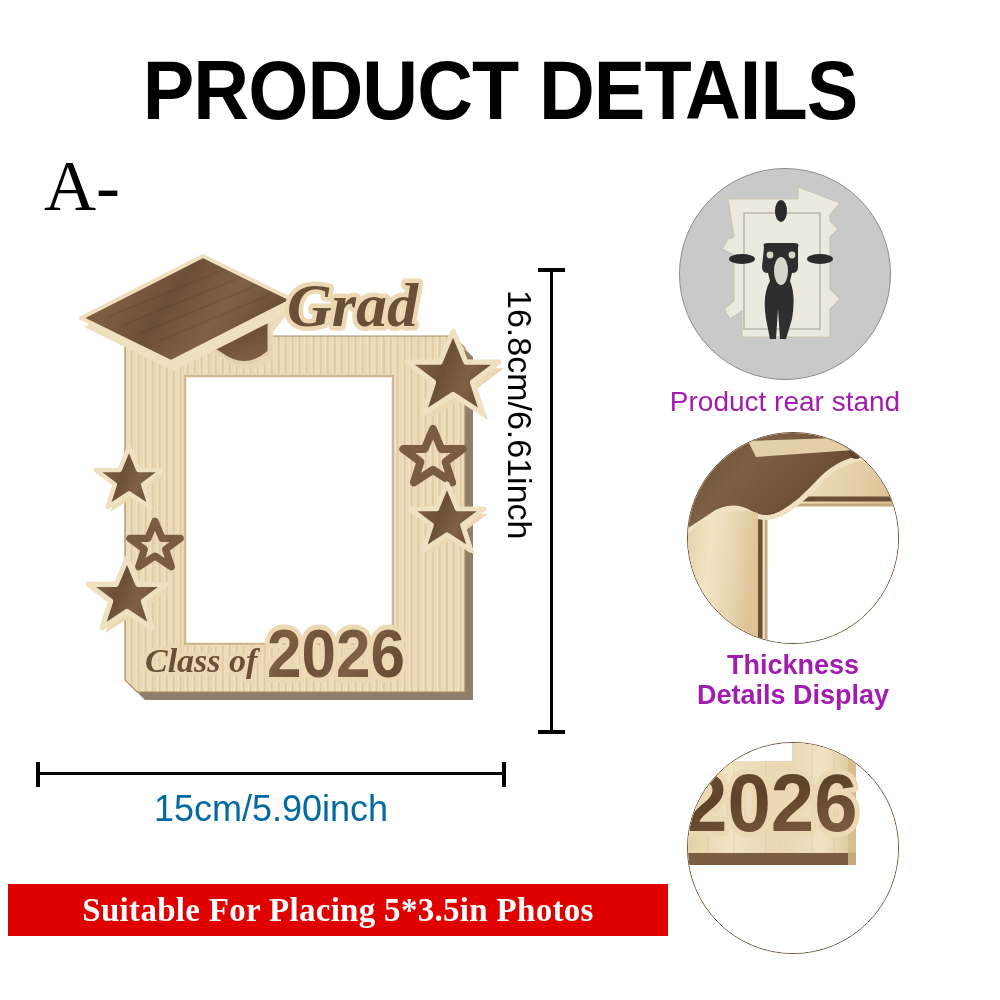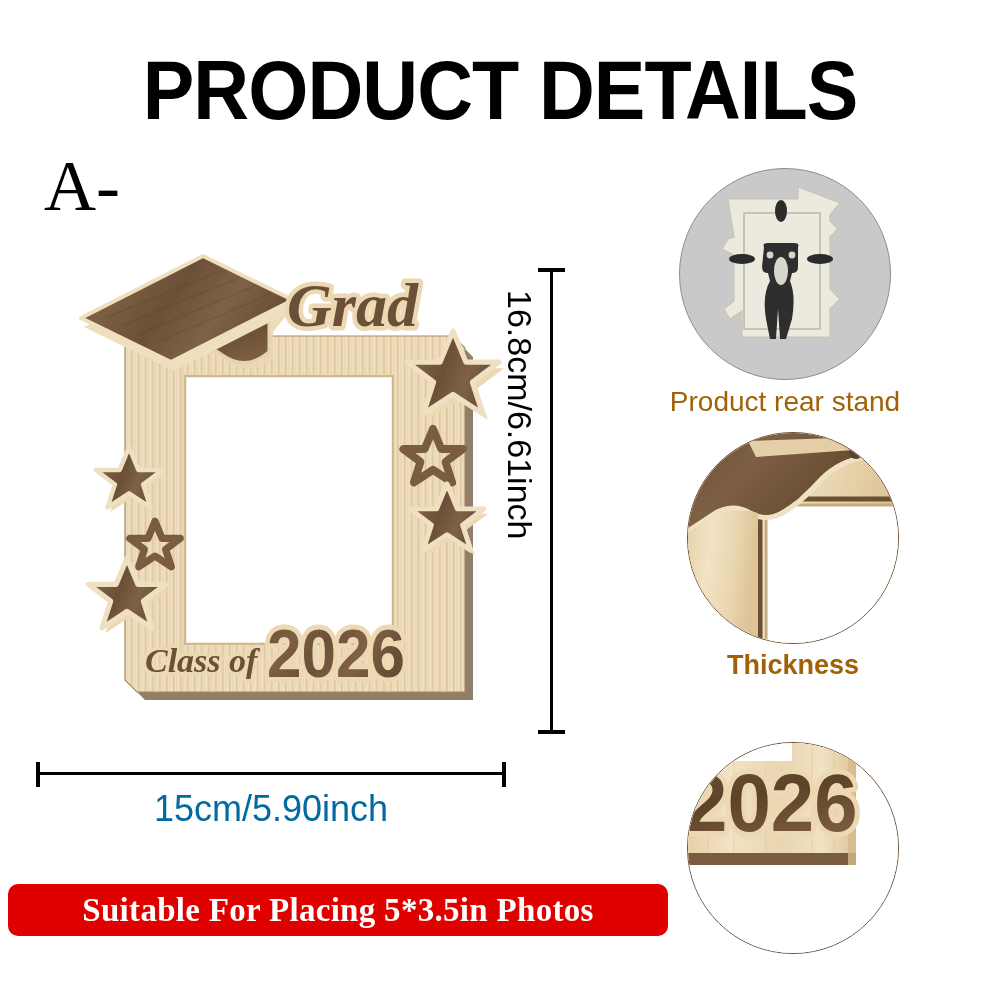--- a/index.html
+++ b/index.html
@@ -61,36 +61,36 @@
   .dim-h .cap.r{right:0;}
   .dim-h-label{
     position:absolute;left:36px;top:788px;width:470px;
     text-align:center;font-size:36px;color:#0369a1;white-space:nowrap;
   }
 
   
   .banner{
     position:absolute;left:8px;top:884px;width:660px;height:52px;
     background:#e00000;
-    display:flex;align-items:center;justify-content:center;border-radius:10px;
+    display:flex;align-items:center;justify-content:center;
   }
   .banner-text{
     font-family:"Liberation Serif", serif;
     font-weight:bold;font-size:33px;color:#fff;white-space:nowrap;
     letter-spacing:0.3px;
   }
 
   
   .thumb{position:absolute;width:250px;}
   .thumb .circ{
     position:relative;width:210px;height:210px;border-radius:50%;
     margin:0 auto;overflow:hidden;
   }
   .thumb .cap-label{
-    text-align:center;font-size:28px;color:#a16207;line-height:1.12;
+    text-align:center;font-size:28px;color:#a21caf;line-height:1.12;
     margin-top:6px;white-space:nowrap;
   }
   .thumb.t1{left:660px;top:168px;}
   .thumb.t2{left:668px;top:432px;}
   .thumb.t3{left:668px;top:742px;}
   .thumb.t2 .cap-label,.thumb.t3 .cap-label{font-size:27px;}
   .thumb.t2 .cap-label{white-space:normal;font-weight:bold;}
 
   .circ.gray{background:#c9c9c9;border:1px solid #8d8d8d;}
   .circ.outline{border:1px solid #6b5138;}
@@ -301,20 +301,21 @@
 
         <path d="M0,98 L28,80 Q46,70 62,80 Q80,90 98,78 Q114,68 134,46 Q152,28 178,24" fill="none" stroke="#f0e1c2" stroke-width="5"></path>
 
         <ellipse cx="168" cy="20" rx="7" ry="6" fill="#5b422a"></ellipse>
 
         <path d="M0,100 L0,210 L70,210 L70,80 Q40,70 0,100 Z" fill="url(#lw2)"></path>
       </svg>
     </div>
     <div class="cap-label">
       <span>Thickness</span><br>
+      <span>Details Display</span>
     </div>
   </div>
 
   <div class="thumb t3">
     <div class="circ outline">
       <svg viewBox="0 0 210 210" xmlns="http://www.w3.org/2000/svg">
         <defs>
           <linearGradient id="lw3" x1="0" y1="0" x2="1" y2="0">
             <stop offset="0%" stop-color="#e6d0a6"></stop>
             <stop offset="25%" stop-color="#f2e3c5"></stop>

